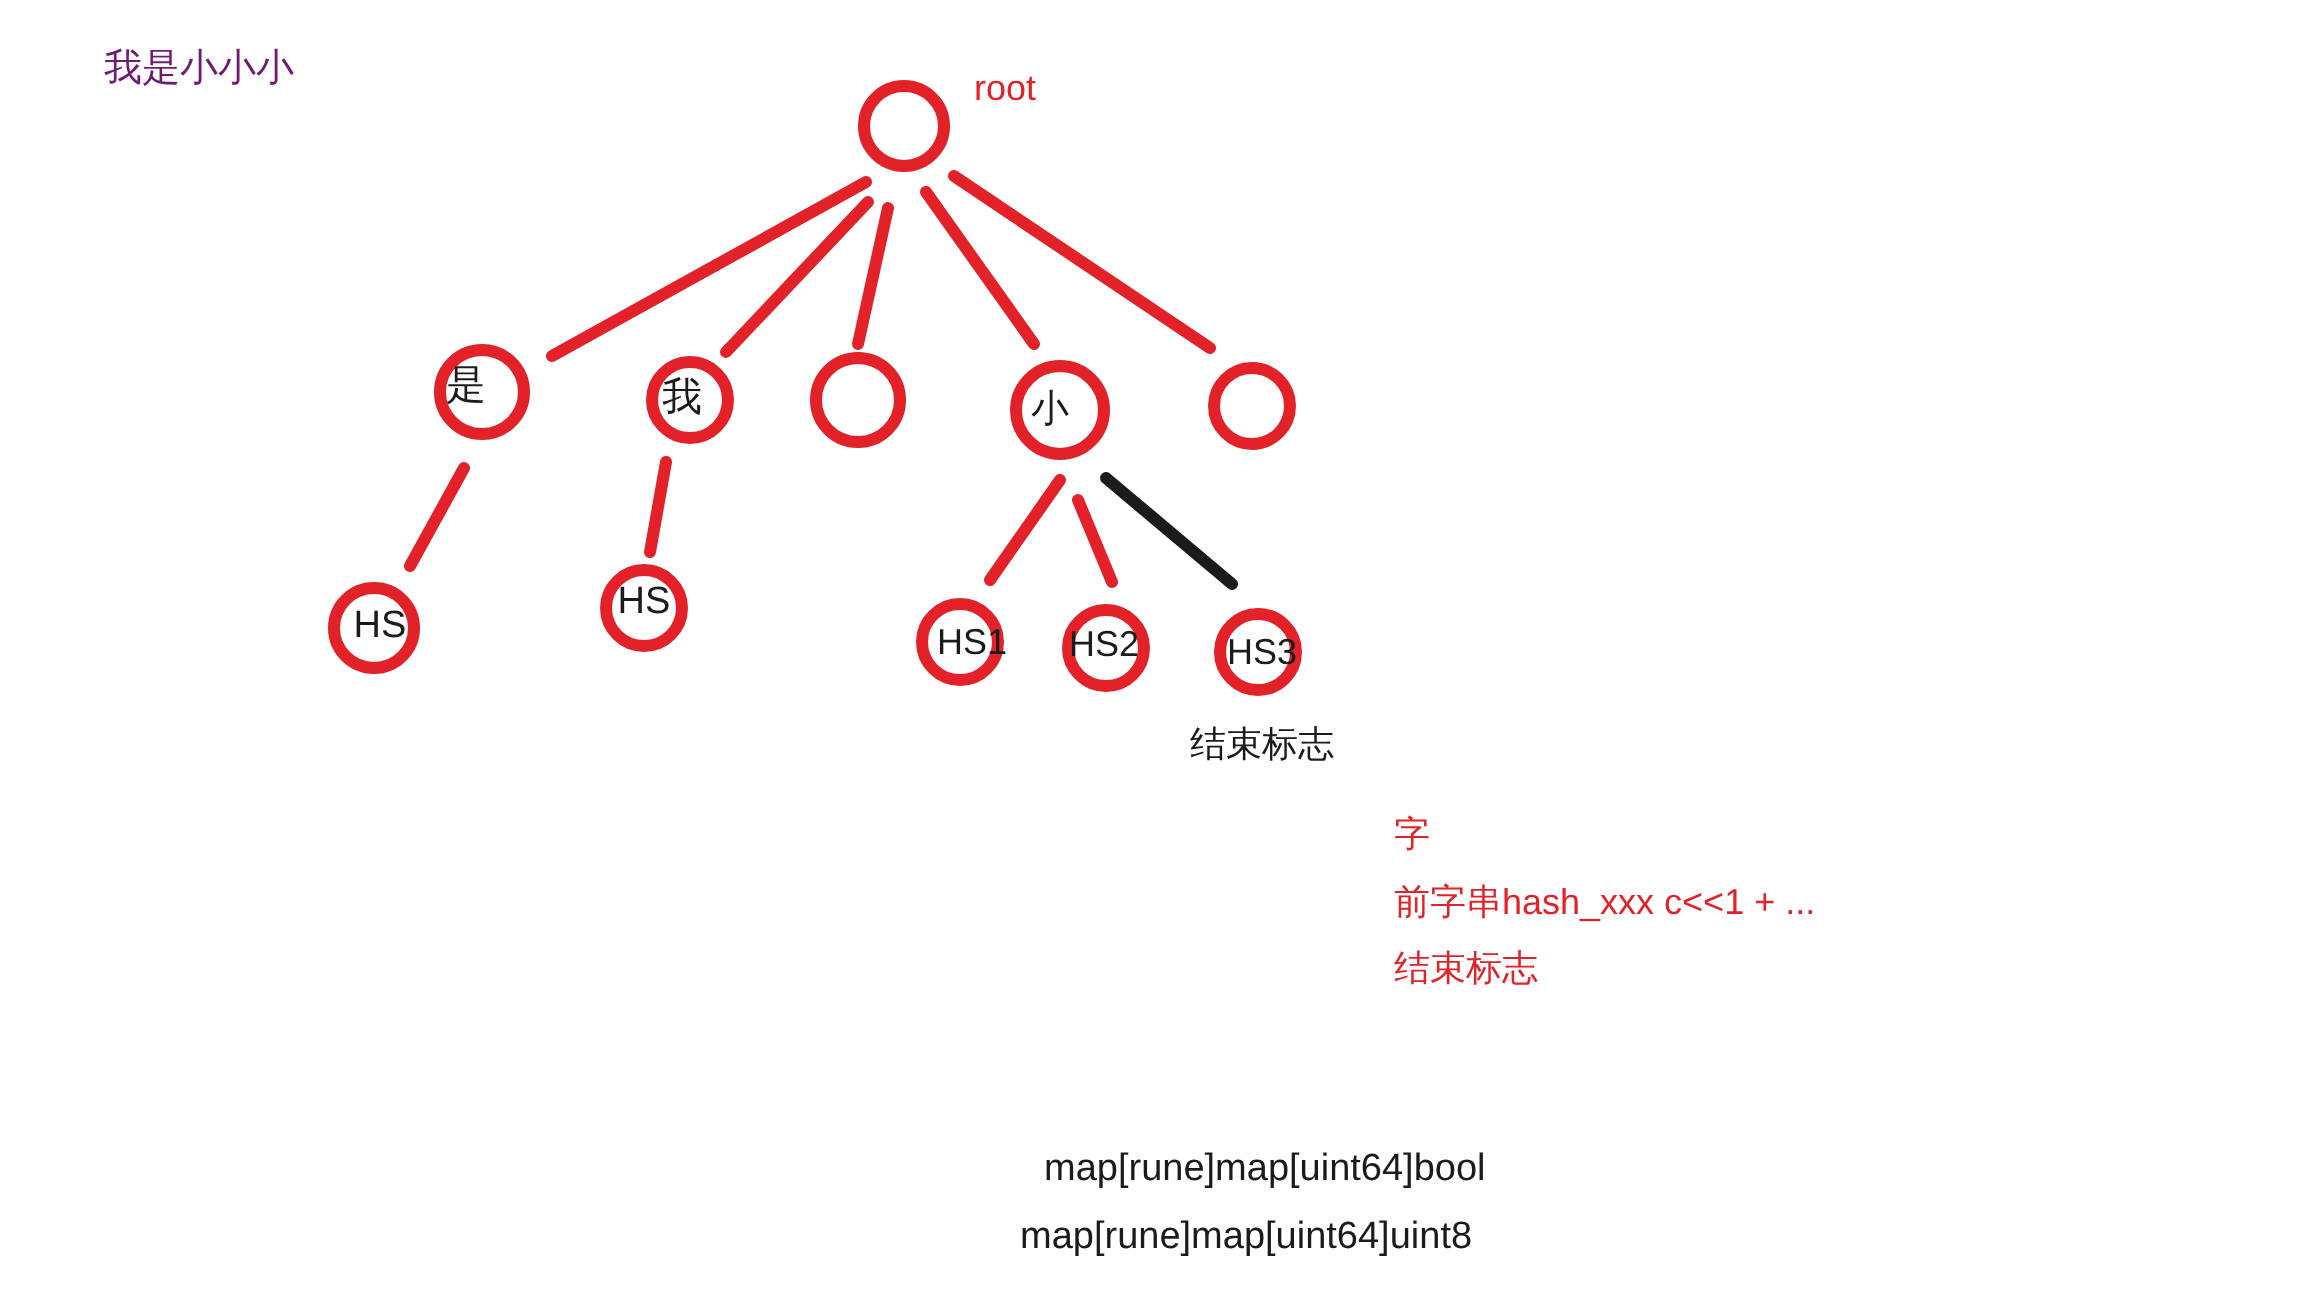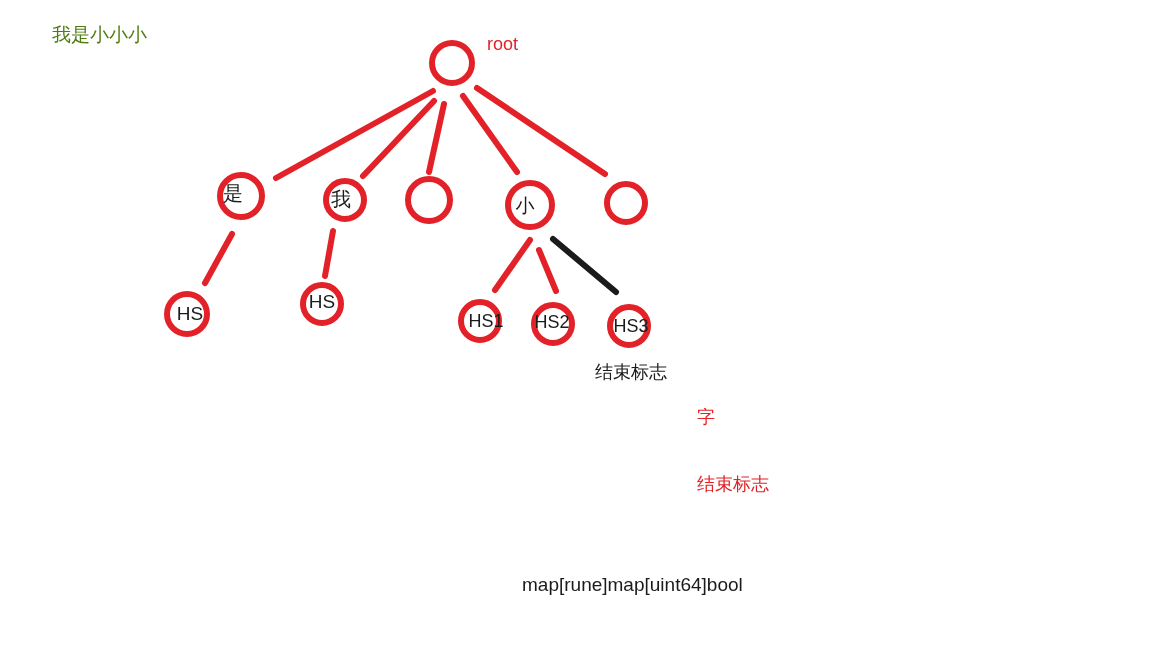--- a/index.html
+++ b/index.html
@@ -89,20 +89,22 @@
       <g>
         <circle cx="553" cy="324" r="19" fill="#ffffff" stroke="#e22228" stroke-width="6"></circle>
         <text x="552" y="322" text-anchor="middle" dominant-baseline="central" font-size="18" fill="#1b1b1b" font-family="&quot;Liberation Sans&quot;,&quot;DejaVu Sans&quot;,sans-serif">HS2</text>
       </g>
       <g>
         <circle cx="629" cy="326" r="19" fill="#ffffff" stroke="#e22228" stroke-width="6"></circle>
         <text x="631" y="326" text-anchor="middle" dominant-baseline="central" font-size="18" fill="#1b1b1b" font-family="&quot;Liberation Sans&quot;,&quot;DejaVu Sans&quot;,sans-serif">HS3</text>
       </g>
     </svg>
 
-  <div class="ann a0" style="color: #4d7c0f; font-family: Liberation Serif, serif;">我是小小小</div>
+  <div class="ann a0" style="color: #701a75; font-family: Liberation Serif, serif;">我是小小小</div>
   <div class="ann a1" style="color: rgb(226, 34, 40);">root</div>
   <div class="ann a2" style="color: rgb(27, 27, 27);">结束标志</div>
   <div class="ann a3" style="color: rgb(226, 34, 40);">字</div>
+  <div class="ann a4" style="color: rgb(226, 34, 40);">前字串hash_xxx c&lt;&lt;1 + ...</div>
   <div class="ann a5" style="color: rgb(226, 34, 40);">结束标志</div>
   <div class="ann a6" style="color: rgb(27, 27, 27);">map[rune]map[uint64]bool</div>
+  <div class="ann a7" style="color: rgb(27, 27, 27);">map[rune]map[uint64]uint8</div>
 
 </div>
 
 </body></html>

